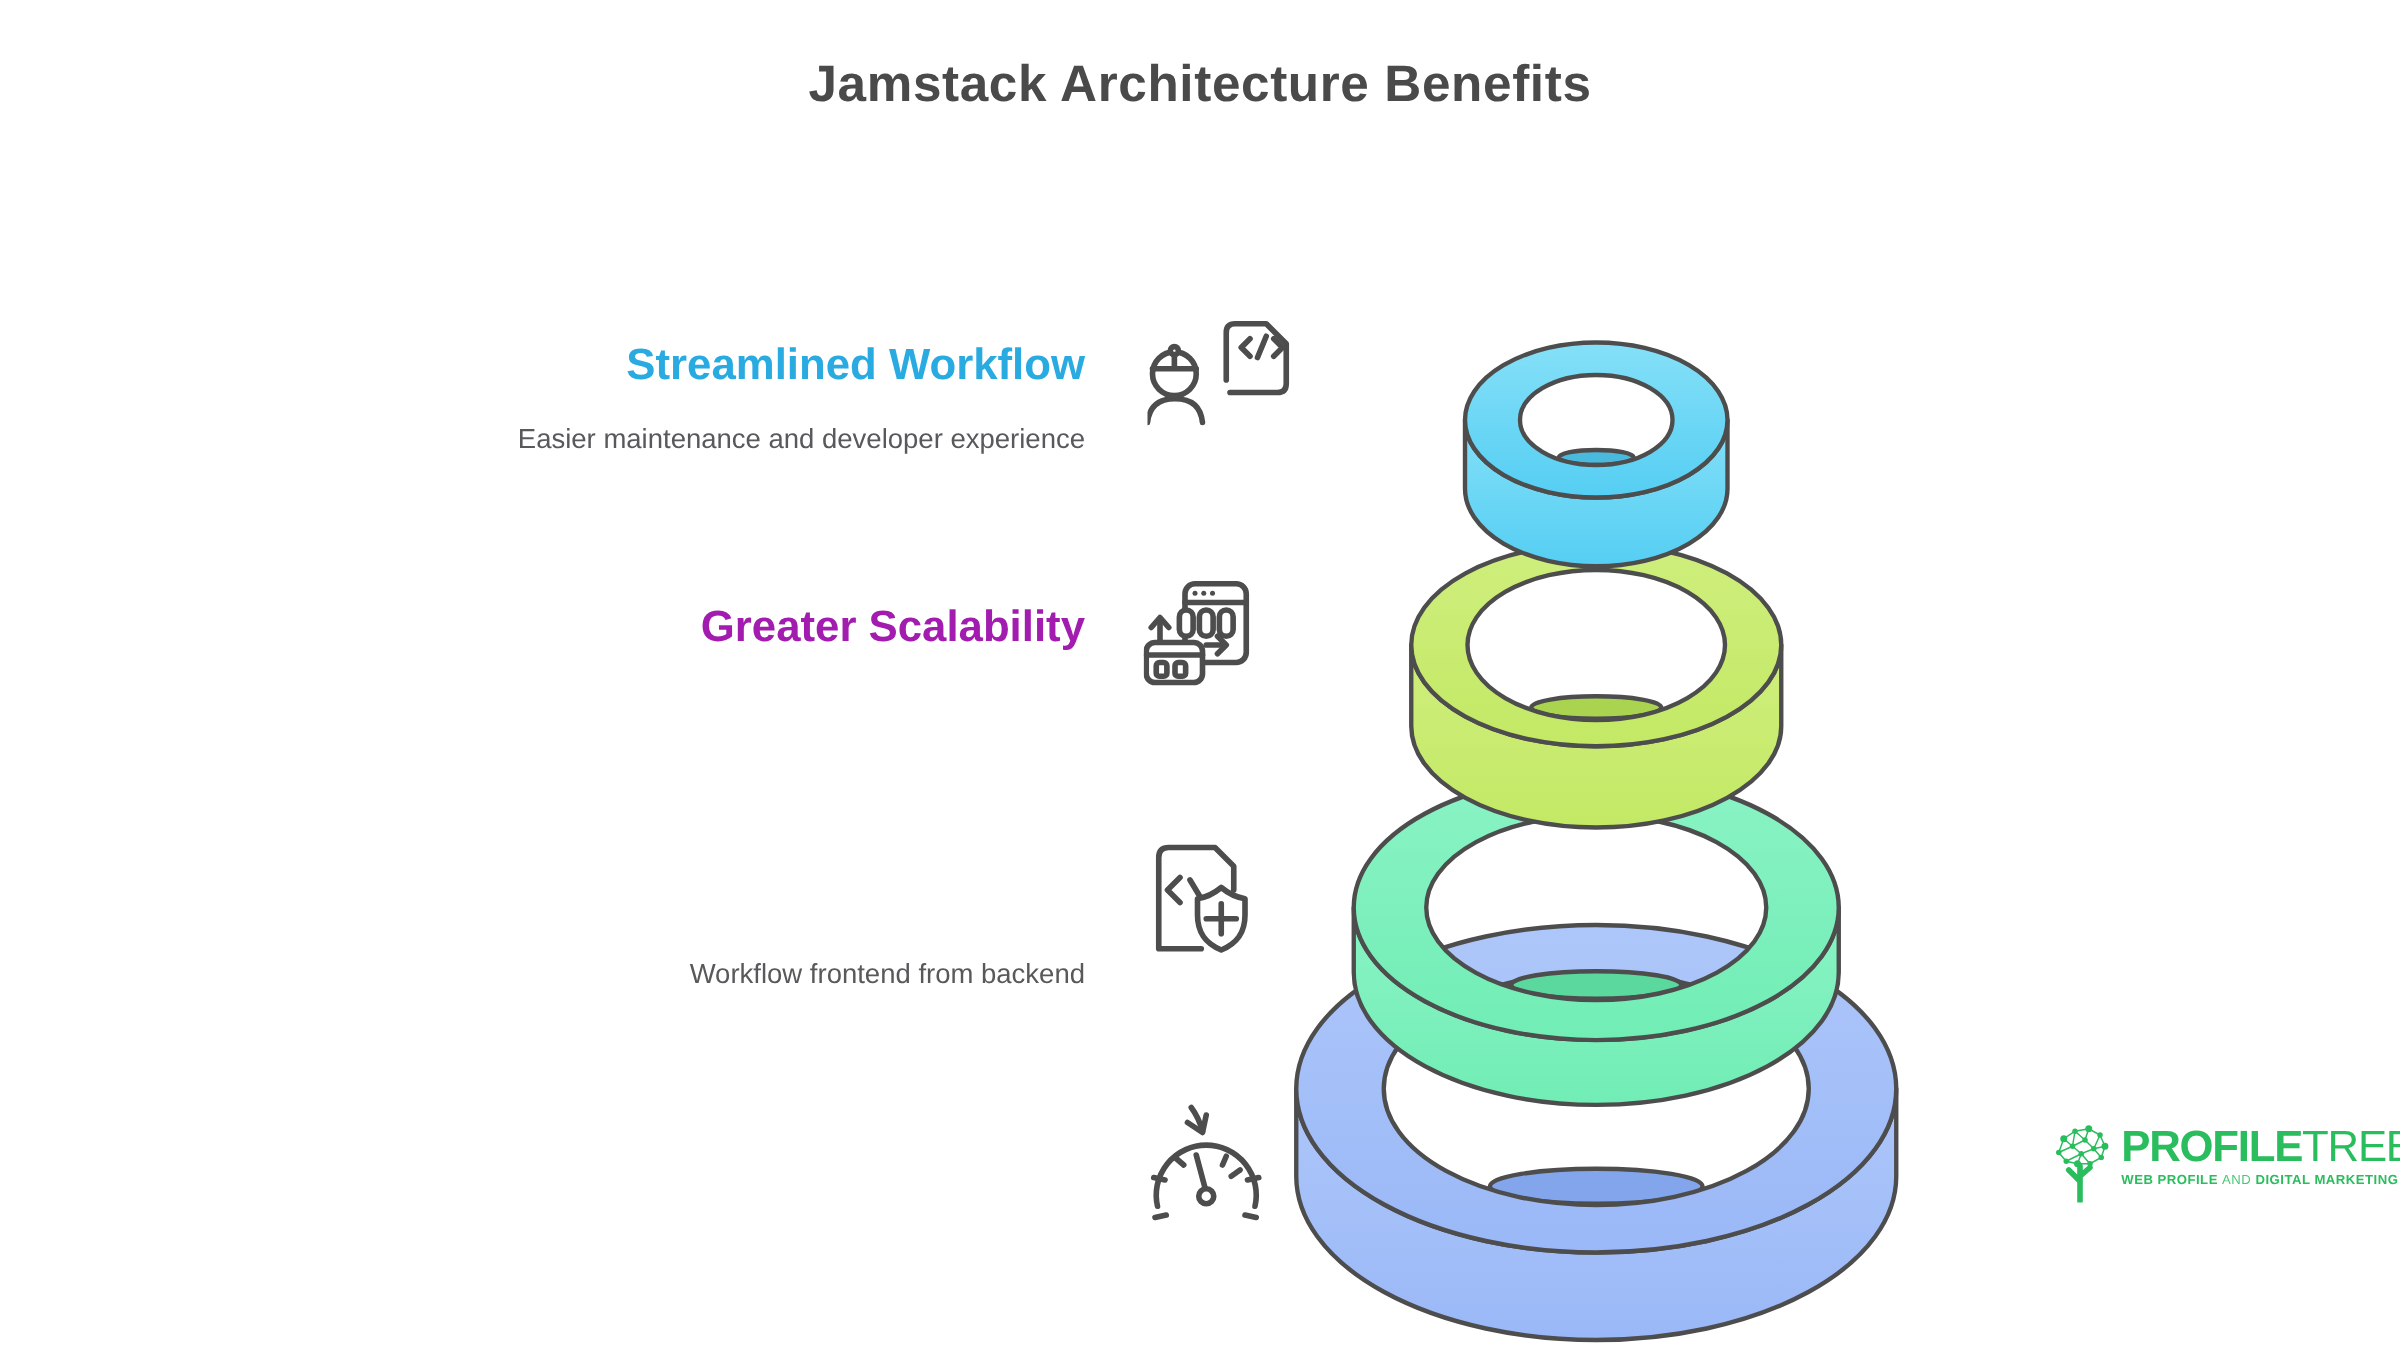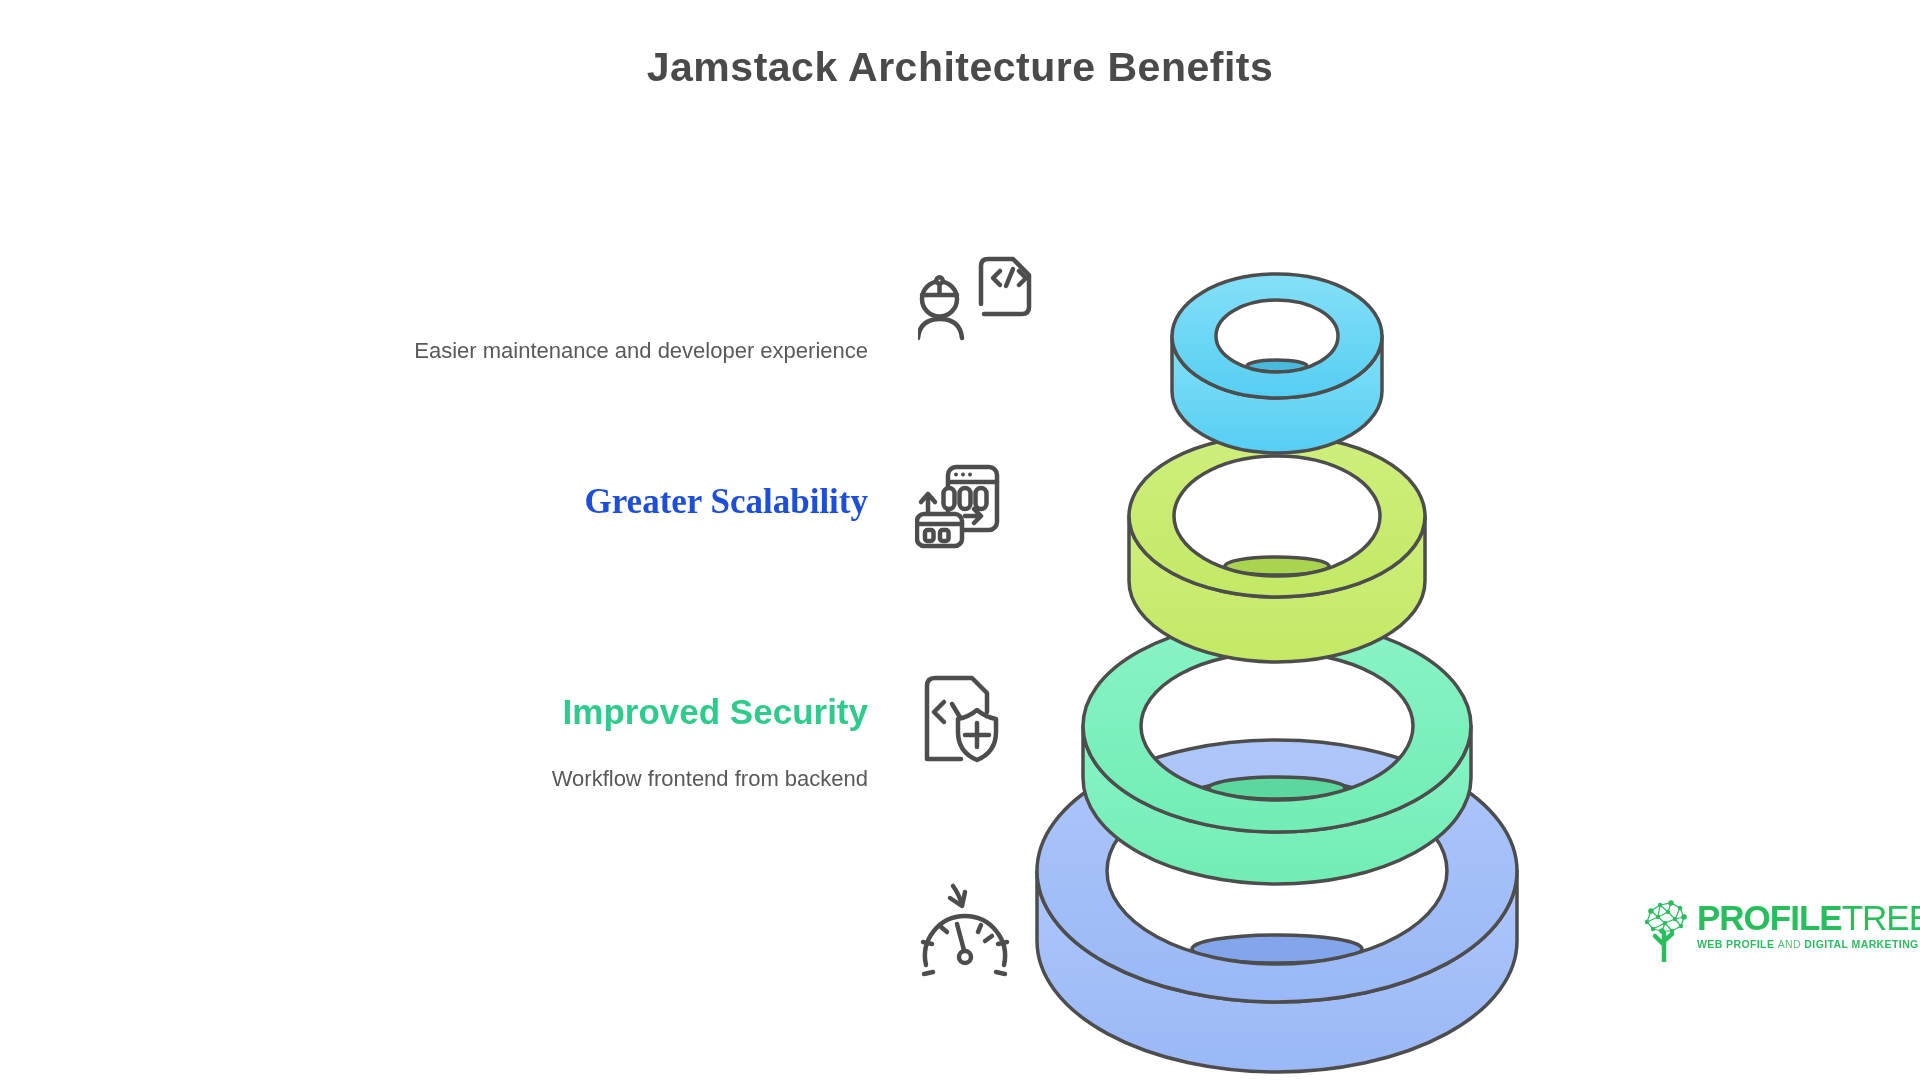--- a/index.html
+++ b/index.html
@@ -37,54 +37,54 @@
   .tagline{font-size:10.5px;font-weight:700;letter-spacing:.4px;margin-top:3px;white-space:nowrap;}
   .tagline .mid{font-weight:400;opacity:.85;margin-top:48px;}
 </style>
 </head>
 <body>
 
 <div class="canvas">
 
   <div class="title">Jamstack Architecture Benefits</div>
 
+  <div class="benefit-heading h0" style="color: rgb(41, 171, 226);">Streamlined Workflow</div>
   <div class="benefit-desc d0">Easier maintenance and developer experience</div>
   <svg class="icon ic i0" viewBox="0 0 116 100">
     <path d="M63,52 V14 Q63,7 70,7 H95 L111,23 V55 Q111,62 104,62 H66"></path>
     <path d="M82,19 L75,26 L82,33"></path>
     <path d="M95,17 L88,34"></path>
     <path d="M101,19 L108,26 L101,33"></path>
     <path class="fw" d="M0,86 Q2,67 22,67 Q42,67 44,86"></path>
     <circle class="fw" cx="21.5" cy="47" r="17.5"></circle>
     <circle class="fw" cx="21.5" cy="28.5" r="3.2"></circle>
     <path d="M21.5,33 V42"></path>
     <path d="M4,43 H39"></path>
   </svg>
 
-  <div class="benefit-heading h1" style="color: #1d4ed8; font-family: Liberation Serif, serif;">Greater Scalability</div>
+  <div class="benefit-heading h1" style="color: #a21caf;">Greater Scalability</div>
   <svg class="icon ic i1" viewBox="0 0 110 104">
     <rect class="fw" x="33" y="3" width="49" height="63" rx="8"></rect>
     <path d="M33,18 H82"></path>
     <circle class="fd" cx="41" cy="10.5" r="2"></circle>
     <circle class="fd" cx="48" cy="10.5" r="2"></circle>
     <circle class="fd" cx="55" cy="10.5" r="2"></circle>
     <rect class="fw" x="28.5" y="24" width="11" height="21" rx="5.5"></rect>
     <rect class="fw" x="44.5" y="24" width="11" height="21" rx="5.5"></rect>
     <rect class="fw" x="60.5" y="24" width="11" height="21" rx="5.5"></rect>
     <path d="M13,52 V31"></path>
     <path d="M6,38 L13,30 L20,38"></path>
     <rect class="fw" x="2" y="50" width="45" height="32" rx="7"></rect>
     <path d="M2,60 H47"></path>
     <rect class="fw" x="10" y="66" width="8.5" height="11" rx="2.5"></rect>
     <rect class="fw" x="25" y="66" width="8.5" height="11" rx="2.5"></rect>
     <path d="M50,52 H64"></path>
     <path d="M59,45 L66,52 L59,59"></path>
   </svg>
 
-  <div class="benefit-heading h2" style="color: rgb(47, 203, 140);">Improved Security</div>
   <div class="benefit-desc d2">Workflow frontend from backend</div>
   <svg class="icon ic i2" viewBox="0 0 110 104">
     <path d="M46,89 H12 V16 Q12,8 20,8 H57 L72,23 V42"></path>
     <path d="M29,32 L19,42 L29,52"></path>
     <path d="M37,34 L46,49"></path>
     <path class="fw" d="M62,40 C68,45 75,48 81,49 V62 C81,77 74,85 62,90 C50,85 43,77 43,62 V49 C49,48 56,45 62,40 Z"></path>
     <path d="M62,53 V77"></path>
     <path d="M50,65 H74"></path>
   </svg>
 

